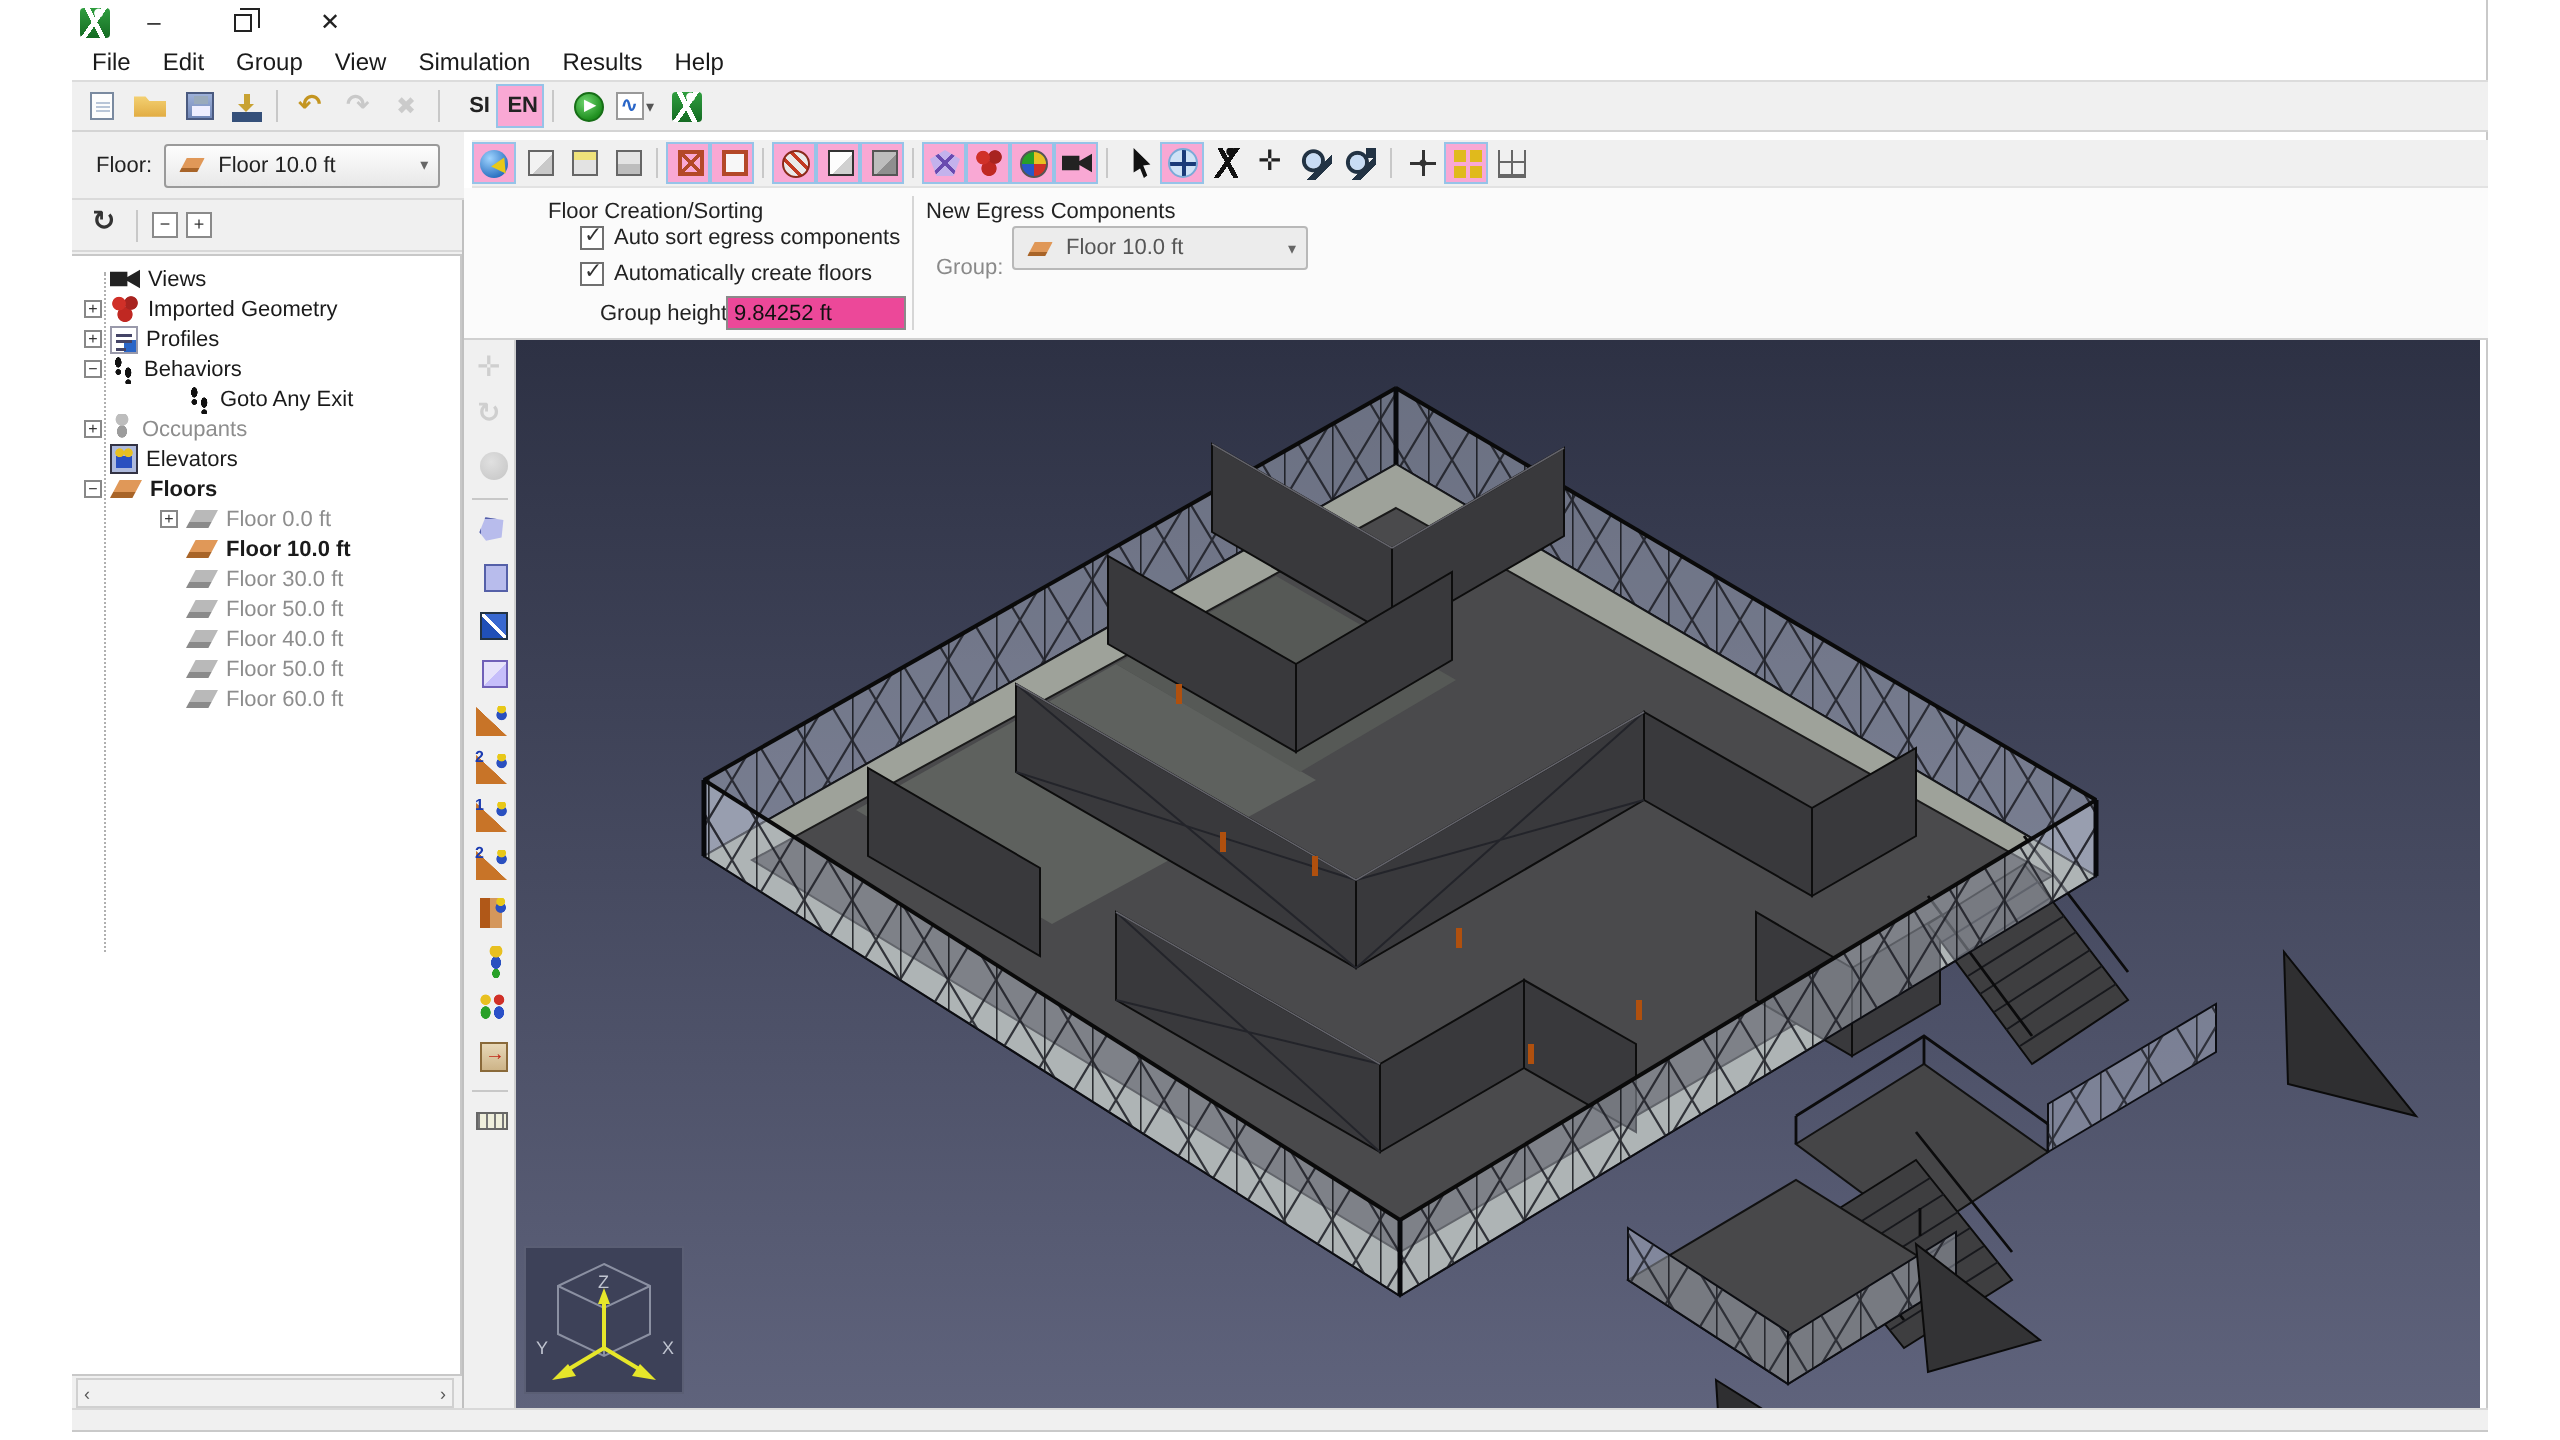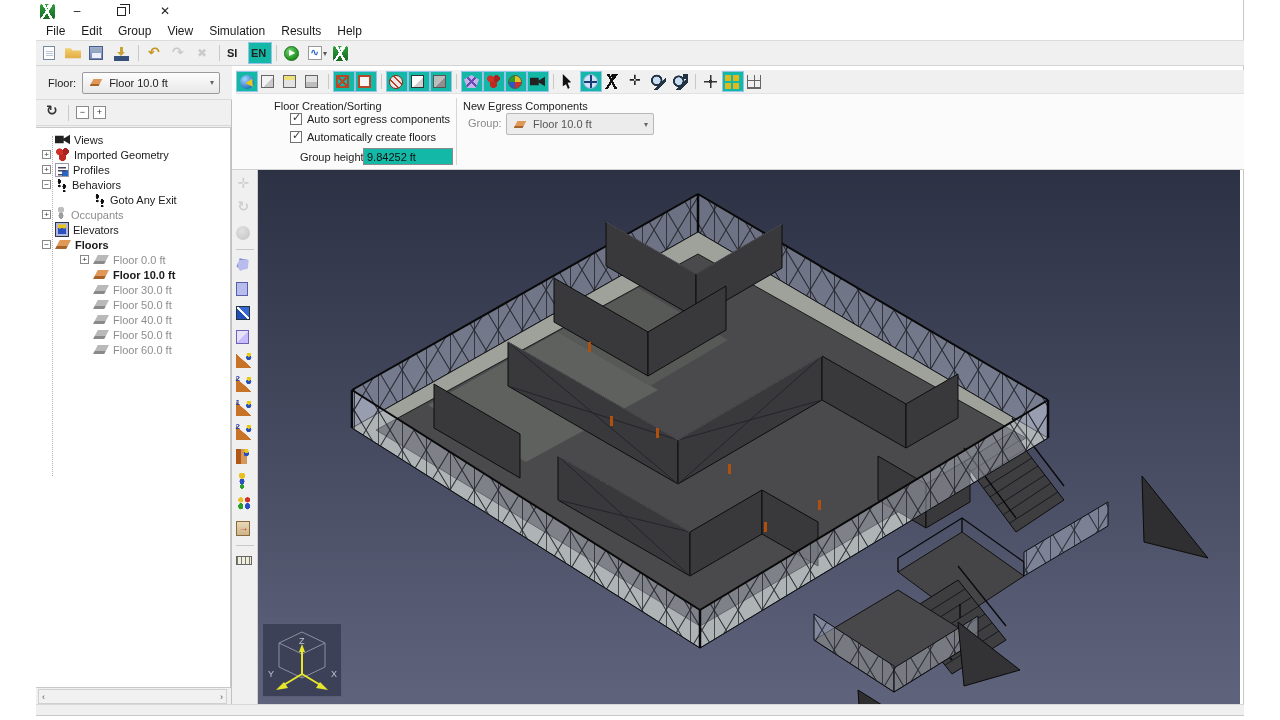--- a/index.html
+++ b/index.html
@@ -9,22 +9,22 @@
   .titlebar{position:absolute;left:0;top:0;right:0;height:22px;background:#fff;display:flex;align-items:center;padding-left:4px}
   .titlebar .t{font-size:12px;color:#1a1a1a;margin-left:6px;flex:1}
   .winbtn{width:44px;height:22px;border:0;background:transparent;font-size:12px;color:#222;display:flex;align-items:center;justify-content:center;cursor:default}
   .restore-glyph{width:9px;height:9px;border:1px solid #222;position:relative;background:#fff}
   .restore-glyph::before{content:"";position:absolute;left:2px;top:-4px;width:9px;height:9px;border:1px solid #222;border-left:none;border-bottom:none}
   .menubar{position:absolute;left:2px;top:22px;right:0;height:18px;background:#fff;display:flex;align-items:center}
   .mi{font-size:12px;color:#1a1a1a;padding:1px 8px;cursor:default}
   
   .tbar{position:absolute;display:flex;align-items:center;background:#f0f0f0}
   #toolbar-main{left:0;top:40px;width:1208px;height:26px;border-top:1px solid #dcdcdc;border-bottom:1px solid #d4d4d4;padding-left:2px}
-  .tb{height:22px;min-width:24px;border:1px solid transparent;background:transparent;display:flex;align-items:center;justify-content:flex-start;gap:1px;position:relative;padding:0 2px;cursor:default}
-  .tb[data-state~=on]{background:#14b8a6;border-color:#96c3e8}
+  .tb{height:22px;min-width:24px;border:1px solid transparent;background:transparent;display:flex;align-items:center;justify-content:flex-end;gap:1px;position:relative;padding:0 2px;cursor:default}
+  .tb[data-state~=on]{background:#f9a8d4;border-color:#96c3e8}
   .tb[data-state~=off]{opacity:.45}
   .tb[data-state~=sep]{margin-left:9px}
   .tb[data-state~=sep]::after{content:"";position:absolute;left:-6px;top:2px;bottom:2px;border-left:1px solid #c8c8c8}
   .tlbl{font-size:11px;font-weight:bold;color:#222}
   .tlbl:empty,.tcaret:empty{display:none}
   .tcaret{font-size:8px;color:#555}
   
   #floorbar{position:absolute;left:0;top:66px;width:196px;height:34px;background:#f0f0f0;display:flex;align-items:center;padding-left:12px;gap:6px;border-bottom:1px solid #dadada}
   .lbl{font-size:11px;color:#222}
   .dd{height:22px;background:linear-gradient(#fdfdfd,#e8e8e8);border:1px solid #9a9a9a;border-radius:2px;display:flex;align-items:center;padding:0 5px;gap:5px;cursor:default}
@@ -48,21 +48,21 @@
   .exp{width:9px;height:9px;border:1px solid #888;background:#fff;font-size:8px;line-height:7px;text-align:center;color:#333;flex:none}
   .exp:empty{visibility:hidden}
   #treescroll{position:absolute;left:2px;right:4px;bottom:0;height:15px;background:#f1f1f1;border:1px solid #d0d0d0;display:flex;align-items:center;justify-content:space-between;padding:0 3px}
   #treescroll .ar{font-size:9px;color:#555;cursor:default}
   
   #panelrow{position:absolute;left:196px;top:94px;width:1012px;height:76px;background:#fbfbfb;border-bottom:1px solid #d0d0d0}
   .gtitle{font-size:11px;font-weight:normal;color:#222;position:absolute}
   .cbrow{position:absolute;display:flex;align-items:flex-end;gap:5px}
   .cb{width:12px;height:12px;border:1px solid #707070;background:#fff;position:relative;cursor:default}
   .cb::before{content:"✓";position:absolute;left:1px;top:-3px;font-size:11px;color:#333}
-  .fh-input{position:absolute;width:90px;height:17px;border:1px solid #8a8a8a;font-size:11px;padding:0 3px;color:#111;background:#14b8a6}
+  .fh-input{position:absolute;width:90px;height:17px;border:1px solid #8a8a8a;font-size:11px;padding:0 3px;color:#111;background:#ec4899}
   .vsep{position:absolute;width:1px;background:#d6d6d6}
   
   #palette{position:absolute;left:196px;top:170px;width:26px;bottom:11px;background:#f0f0f0;border-right:1px solid #cfcfcf;display:flex;flex-direction:column;align-items:center;padding-top:3px}
   #palette .tb{width:24px;height:23px;margin-bottom:1px}
   #palette .tb[data-state~=sep]{margin-left:0;margin-top:8px}
   #palette .tb[data-state~=sep]::after{left:2px;right:2px;top:-5px;bottom:auto;border-left:none;border-top:1px solid #c8c8c8}
   
   #viewport{position:absolute;left:222px;top:170px;width:982px;height:535px}
   #gizmo{position:absolute;left:4px;bottom:8px;width:80px;height:74px;background:#3d4158;border:1px solid #5a5e74}
   #statusbar{position:absolute;left:0;bottom:0;width:1208px;height:11px;background:#f0f0f0;border-top:1px solid #d8d8d8}
@@ -389,21 +389,21 @@
       <span class="lbl">Auto sort egress components</span>
     </div>
     <div class="cbrow" style="left:58px;top:37px">
       <span class="cb"></span>
       <span class="lbl">Automatically create floors</span>
     </div>
     <span class="lbl" style="position:absolute;left:68px;top:57px">Group height:</span>
     <input class="fh-input" style="left: 131px; top: 54px;" value="9.84252 ft">
     <div class="vsep" style="left:224px;top:4px;bottom:4px"></div>
     <span class="gtitle" style="left:231px;top:6px">New Egress Components</span>
-    <span class="lbl" style="position:absolute;left:236px;top:23px;color:#8a8a8a">Group:</span>
+    <span class="lbl" style="position:absolute;left:236px;top:34px;color:#8a8a8a">Group:</span>
     <div class="dd disabled" style="position:absolute;left:274px;top:19px;width:148px">
       <span class="ic" data-icon="floor-orange-icon" style="transform:scale(.8)"></span>
       <span class="v">Floor 10.0 ft</span>
       <span class="chev">▾</span>
     </div>
   </div>
 
   <div id="palette">
 
   <button class="tb" data-state="off">

